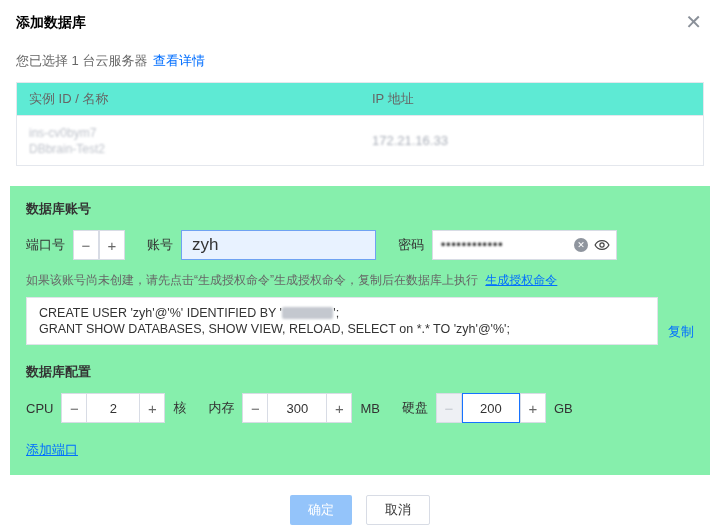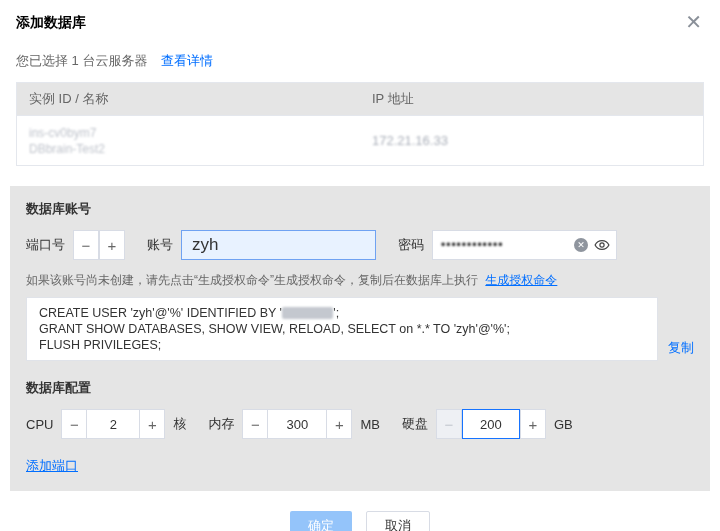--- a/index.html
+++ b/index.html
@@ -6,33 +6,33 @@
   html,body { width:720px; height:531px; background:#fff; overflow:hidden;
     font-family:"Liberation Sans","DejaVu Sans",sans-serif; color:#333; font-size:13px; }
   .dialog { position:relative; width:720px; height:531px; background:#fff; }
 
   .dialog-header { padding:14px 16px 0; }
   .dialog-title { font-size:14px; font-weight:bold; color:#000; }
   .close-icon { position:absolute; top:8px; right:14px; font-size:20px; color:#8a9099;
     cursor:pointer; line-height:1; padding:4px; }
 
   .selection-line { margin:20px 16px 0; color:#666; }
-  .selection-line .link { margin-left:10px; }
+  .selection-line .link { margin-left:2px; }
   .link { color:#006eff; text-decoration:none; cursor:pointer; }
 
   table.instance-table { width:688px; margin:12px 16px 0; border-collapse:collapse;
     border:1px solid #e4e7ed; }
-  .instance-table th { background:#e5e5e5; text-align:left; font-weight:400; color:#666;
+  .instance-table th { background:#5eead4; text-align:left; font-weight:400; color:#666;
     padding:7px 12px; border-bottom:1px solid #e4e7ed; font-size:13px; }
   .instance-table td { padding:8px 12px; height:50px; vertical-align:middle; }
   .col-half { width:50%; }
   .redacted { color:#bfc3cb; filter:blur(1.1px); font-size:12px; line-height:16px; }
   .redacted-ip { color:#a9aeb8; filter:blur(1.1px); font-size:13px; }
 
-  .panel { margin:20px 10px 0; background:#e5e5e5; padding:14px 16px 16px; }
+  .panel { margin:20px 10px 0; background:#86efac; padding:14px 16px 16px; }
   .section-title { font-size:13px; font-weight:bold; color:#333; }
 
   .form-row { display:flex; align-items:center; margin-top:12px; }
   .field-label { margin-right:8px; white-space:nowrap; }
   .group-gap { margin-left:22px; }
   .unit { margin-left:8px; }
 
   .stepper { display:flex; align-items:stretch; height:30px; }
   .stepper .step-btn { width:26px; background:#fff; border:1px solid #d8dce5; color:#666;
     font-size:15px; cursor:pointer; line-height:1; }
@@ -140,21 +140,20 @@
 
     <div class="hint-line">
       <span>如果该账号尚未创建，请先点击“生成授权命令”生成授权命令，复制后在数据库上执行</span>
       <a class="link">生成授权命令</a>
     </div>
 
     <div class="code-row">
       <div class="code-box">
         <div><span>CREATE USER 'zyh'@'%' IDENTIFIED BY '</span><span class="code-redacted">************</span><span>';</span></div>
         <div>GRANT SHOW DATABASES, SHOW VIEW, RELOAD, SELECT on *.* TO 'zyh'@'%';</div>
-        <div>FLUSH PRIVILEGES;</div>
       </div>
       <a class="link copy-link">复制</a>
     </div>
 
     <div class="section-title config-title">数据库配置</div>
 
     <div class="form-row">
       <span class="field-label">CPU</span>
       <div class="stepper">
         <button class="step-btn">−</button>

